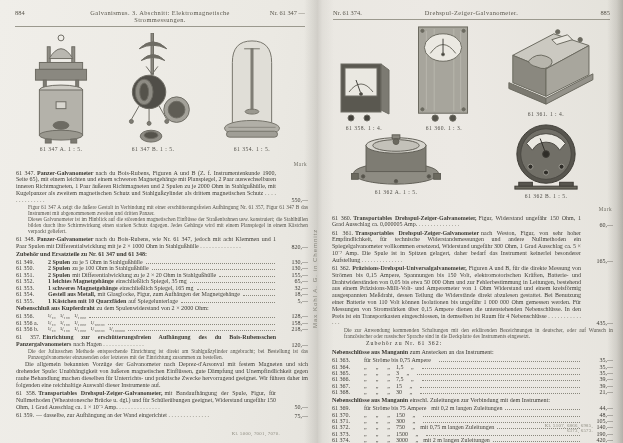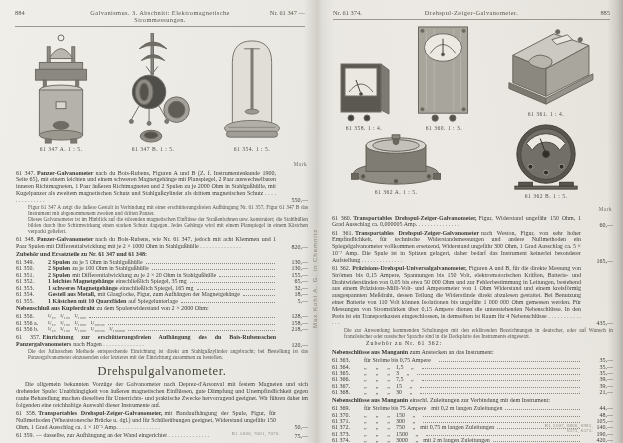--- a/index.html
+++ b/index.html
@@ -239,21 +239,20 @@
           <span class="price">218,—</span>
         </div>
       </div>
 
     <div class="entry">
       <div class="ebody"><span class="num">61 357.</span><span class="lead">Einrichtung zur erschütterungsfreien Aufhängung des du Bois-Rubensschen Panzergalvanometers</span><span>nach Hagen</span><span class="idots"></span></div>
       <div class="eprice">120,—</div>
     </div>
     <div class="note">Die der Juliusschen Methode entsprechende Einrichtung ist direkt am Stahlgußzylinder angebracht; bei Bestellung ist das Panzergalvanometer einzusenden oder letzteres mit der Einrichtung zusammen zu bestellen.</div>
 
-    <div class="bigsection">Drehspulgalvanometer.</div>
 
     <div class="para">Die allgemein bekannten Vorzüge der Galvanometer nach Deprez-d'Arsonval mit festem Magneten und sich drehender Spule: Unabhängigkeit von äußeren magnetischen Einflüssen, gute Dämpfung und Unempfindlichkeit gegen rauhe Behandlung machen dieselben für Unterrichts- und praktische Zwecke hervorragend geeignet. Wir führen daher im folgenden eine reichhaltige Auswahl dieser Instrumente auf.</div>
 
     <div class="entry">
       <div class="ebody"><span class="num">61 358.</span><span class="lead">Transportables Drehspul-Zeiger-Galvanometer,</span><span>mit Bandaufhängung der Spule, Figur, für Nullmethoden (Wheatstonesche Brücke u. dgl.) und für Schülerübungen geeignet, Widerstand ungefähr 150 Ohm, 1 Grad Ausschlag ca. 1 × 10⁻⁵ Amp.</span><span class="idots"></span></div>
       <div class="eprice">50,—</div>
     </div>
     <div class="entry">
       <div class="ebody"><span class="num">61 359.</span><span>— dasselbe, zur Aufhängung an der Wand eingerichtet</span><span class="idots"></span></div>
       <div class="eprice">75,—</div>

